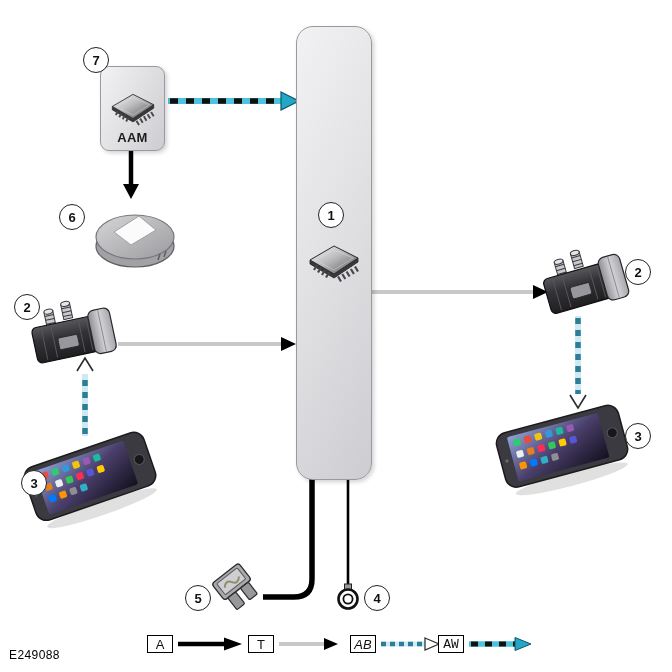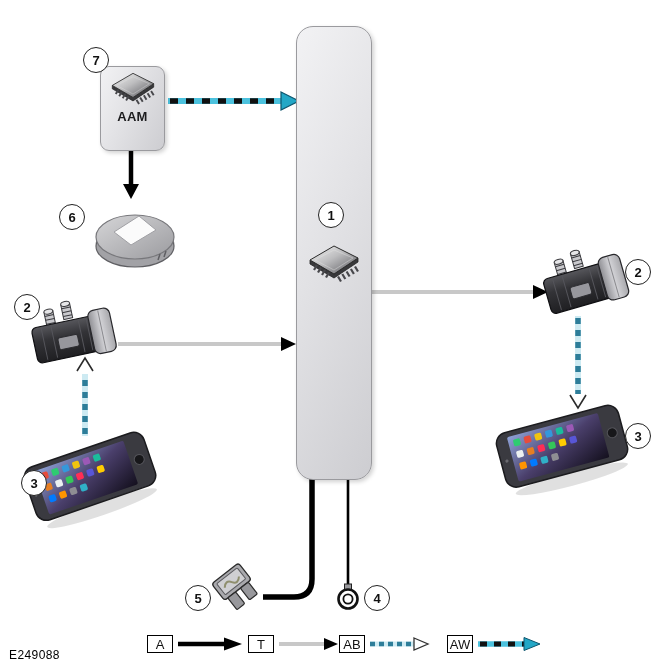--- a/index.html
+++ b/index.html
@@ -10,21 +10,21 @@
   svg{overflow:visible;display:block;}
   .layer{position:absolute;left:0;top:0;pointer-events:none;}
   .abs{position:absolute;}
   
   .module-box{
     position:absolute;border:1px solid #9a9a9e;
     background:linear-gradient(115deg,#f2f2f4 0%,#e2e2e5 45%,#cdcdd1 100%);
     box-shadow:2px 2px 4px rgba(0,0,0,0.18);
   }
   .aam-box{left:100px;top:66px;width:63px;height:78px;border-radius:9px;
-    display:flex;flex-direction:column;align-items:center;justify-content:flex-start;padding-bottom:5px;}
+    display:flex;flex-direction:column;align-items:center;justify-content:flex-end;padding-bottom:5px;}
   .igm-box{left:296px;top:26px;width:74px;height:452px;border-radius:17px;}
   .module-label{font-weight:bold;font-size:13px;color:#1c1c1e;letter-spacing:.3px;line-height:15px;text-align:center;}
   .igm-label{position:absolute;left:0;top:272px;width:74px;}
   
   .callout{
     position:absolute;width:26px;height:26px;border:1.4px solid #222;border-radius:50%;
     background:#fff;display:flex;align-items:center;justify-content:center;
     font-size:13px;font-weight:600;color:#111;box-sizing:border-box;
   }
   
@@ -347,29 +347,29 @@
       <polygon points="46,1.5 64,8 46,14.5" fill="#000"></polygon>
     </svg>
   </div>
   <div class="legend-item" style="left:248px;">
     <span class="legend-box">T</span>
     <svg width="62" height="16">
       <line x1="0" y1="8" x2="46" y2="8" stroke="#c8c8c8" stroke-width="4"></line>
       <polygon points="45,2 59,8 45,14" fill="#000"></polygon>
     </svg>
   </div>
-  <div class="legend-item" style="left:339px;">
+  <div class="legend-item" style="left:350px;font-style:italic;">
     <span class="legend-box">AB</span>
     <svg width="60" height="16">
       <line x1="0" y1="8" x2="44" y2="8" stroke="#cdeaf2" stroke-width="5"></line>
       <line x1="0" y1="8" x2="44" y2="8" stroke="#2d7d99" stroke-width="4.6" stroke-dasharray="5 4"></line>
       <polygon points="44,2 58,8 44,14" fill="#fff" stroke="#333" stroke-width="1.3"></polygon>
     </svg>
   </div>
-  <div class="legend-item" style="left:447px;">
+  <div class="legend-item" style="left:438px;font-family:Liberation Mono, monospace;">
     <span class="legend-box">AW</span>
     <svg width="66" height="16">
       <line x1="0" y1="8" x2="46" y2="8" stroke="#4cc2de" stroke-width="5.5"></line>
       <line x1="2" y1="8" x2="46" y2="8" stroke="#111" stroke-width="5" stroke-dasharray="7 7"></line>
       <polygon points="46,1.5 62,8 46,14.5" fill="#23a7c6" stroke="#0d556d" stroke-width="1"></polygon>
     </svg>
   </div>
 
   <div class="figure-id">E249088</div>
 

